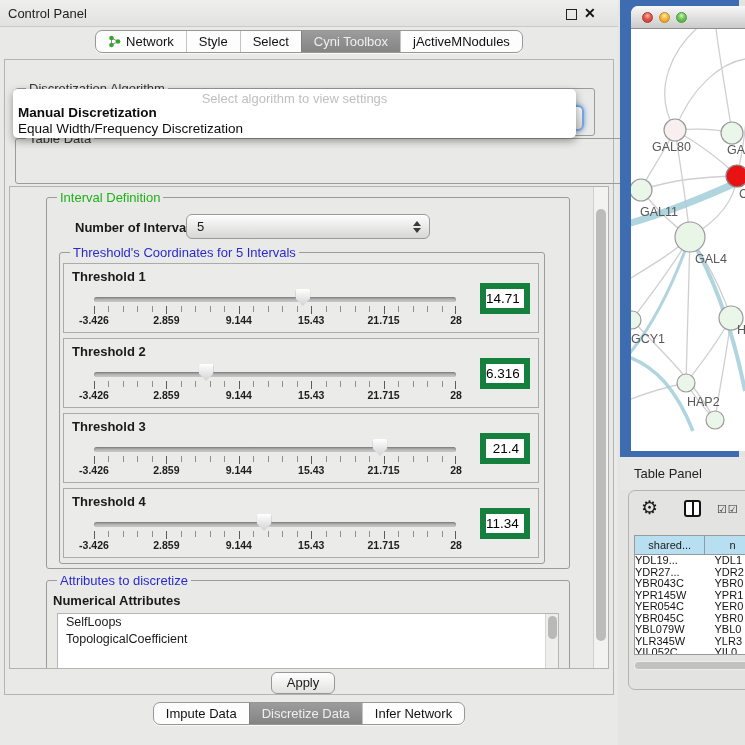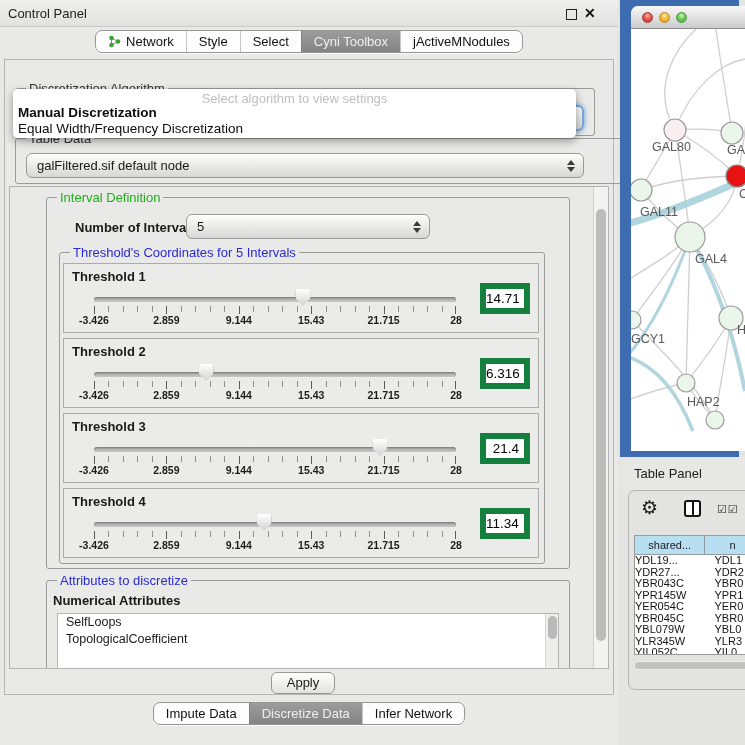--- a/index.html
+++ b/index.html
@@ -149,24 +149,20 @@
     </div>
 
     <div class="abs popup">
       <div class="popup-hint">Select algorithm to view settings</div>
       <div class="popup-item b">Manual Discretization</div>
       <div class="popup-item r">Equal Width/Frequency Discretization</div>
     </div>
 
     <div class="groupbox" style="left:10px;top:78px;width:696px;height:46px;">
       <span class="grouptitle gt-plain">Table Data</span>
-      <div class="combo" style="left:10px;top:14px;width:558px;height:25px;">
-        <span class="combo-text">galFiltered.sif default node</span>
-        <span class="stepper"></span>
-      </div>
     </div>
 
     <div class="abs scrollarea">
 
       <div class="groupbox" style="left:36px;top:10px;width:524px;height:372px;">
         <span class="grouptitle gt-green">Interval Definition</span>
 
         <div style="position:absolute;left:28px;top:22px;font-weight:bold;">Number of Intervals</div>
         <div class="combo" style="left:139px;top:16px;width:244px;height:25px;">
           <span class="combo-text">5</span>

